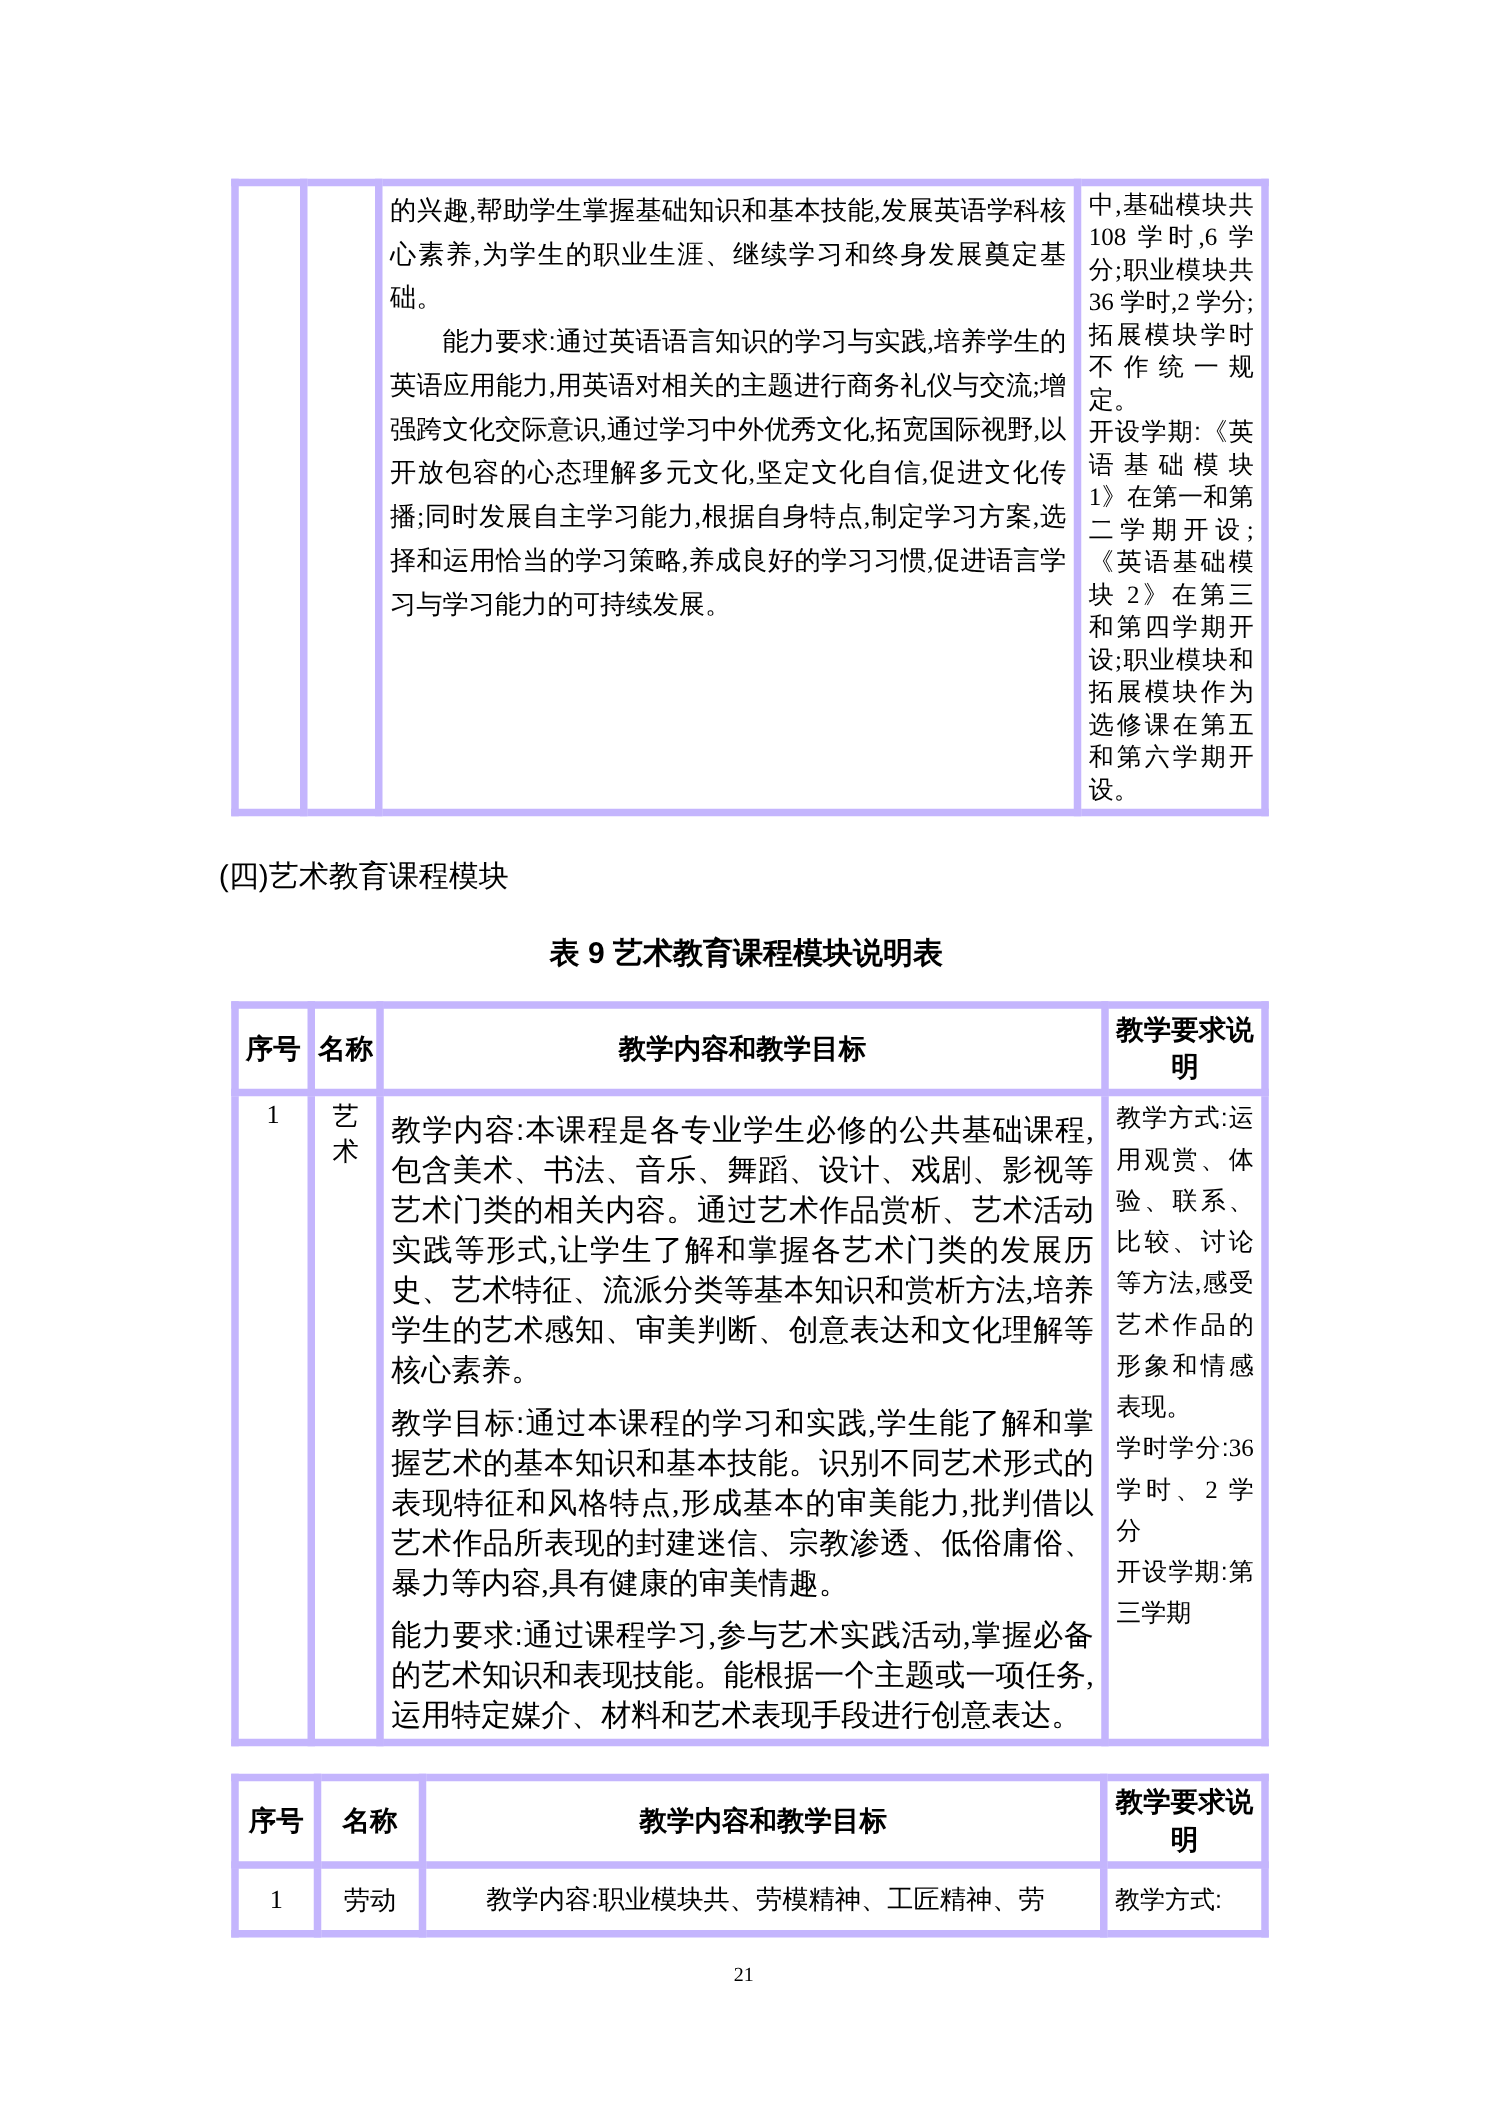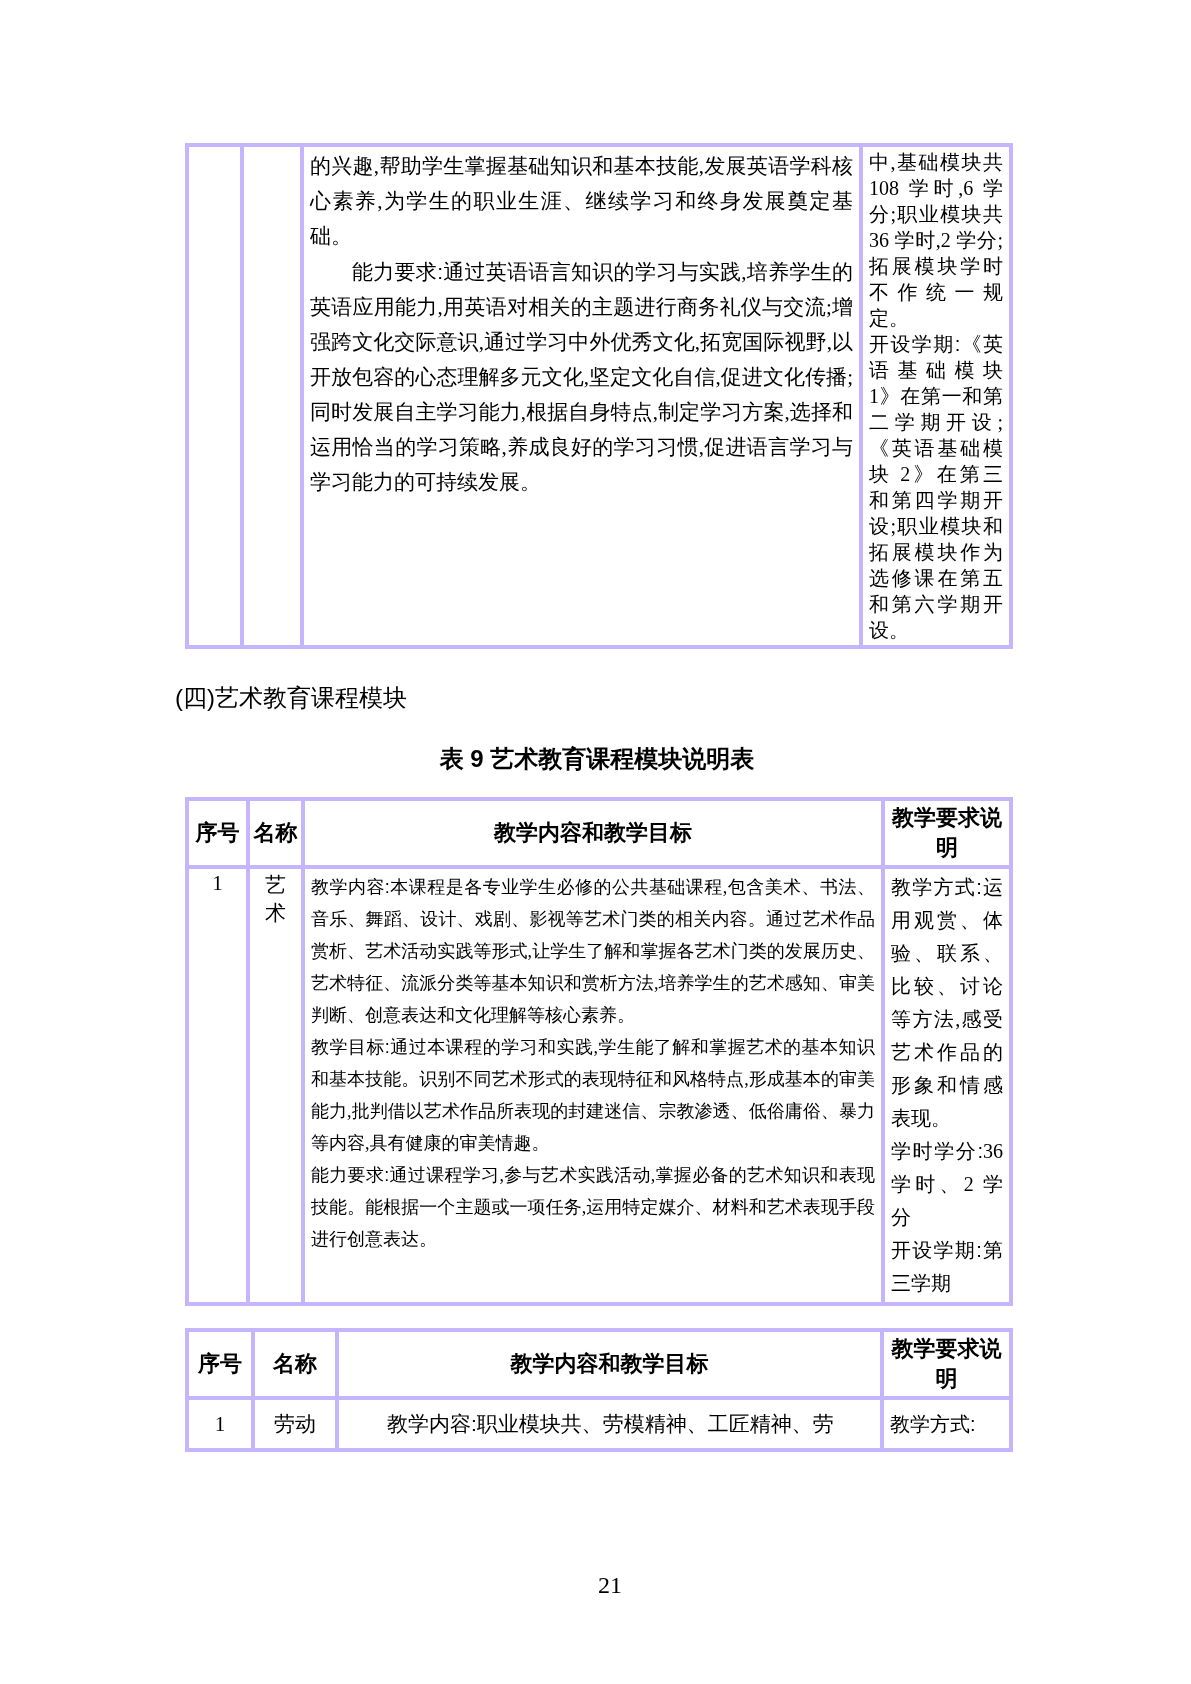--- a/index.html
+++ b/index.html
@@ -13,21 +13,21 @@
     padding:143px 0 0 185px;
     overflow:hidden;
   }
   .doc-table {
     border-collapse:collapse;
     table-layout:fixed;
     width:824px;
     border:2px solid #000;
   }
   .doc-table td, .doc-table th {
-    border:4px solid #c4b5fd;
+    border:6px solid #c4b5fd;
     vertical-align:top;
     box-sizing:border-box;
     padding:2px 6px;
     overflow:hidden;
   }
   .doc-table th {
     font-family:"Liberation Sans", sans-serif;
     font-weight:700;
     font-size:22px;
     line-height:30px;
@@ -45,21 +45,21 @@
   .paras p.indent { text-indent:2em; }
   .b { font-weight:400; font-family:"Liberation Sans", sans-serif; }
 
   
   .english-row td { height:468px; }
   .eng-main p { font-size:21px; line-height:35px; }
   .eng-req  p { font-size:20px; line-height:26px; }
   .eng-req { padding-top:0; }
 
   
-  .art-main p { font-size:18px; line-height:32px; }
+  .art-main p { font-size:24px; line-height:32px;margin-top:10px; }
   .art-req  p { font-size:20px; line-height:33px; }
 
   
   .labor-row td { height:50px; vertical-align:middle; }
   .labor-main { white-space:nowrap; }
   .labor-main p { font-size:21px; line-height:44px; text-align:left; }
   .labor-req p { font-size:20px; line-height:44px; text-align:left; }
 
   .section-heading {
     font-family:"Liberation Sans", sans-serif;
@@ -74,24 +74,24 @@
     text-align:center;
     font-family:"Liberation Sans", sans-serif;
     font-weight:700;
     font-size:24px;
     line-height:33px;
     margin-top:28px;
   }
   .tbl { margin-top:22px; }
   .page-number {
     position:absolute;
-    left:198px; top:1572px;
+    left:183px; top:1572px;
     width:824px;
     text-align:center;
-    font-size:24px;
+    font-size:16px;
   }
 </style>
 </head>
 <body>
 
 <div class="page">
 
   <table class="doc-table">
     <colgroup>
       <col style="width:55px">

